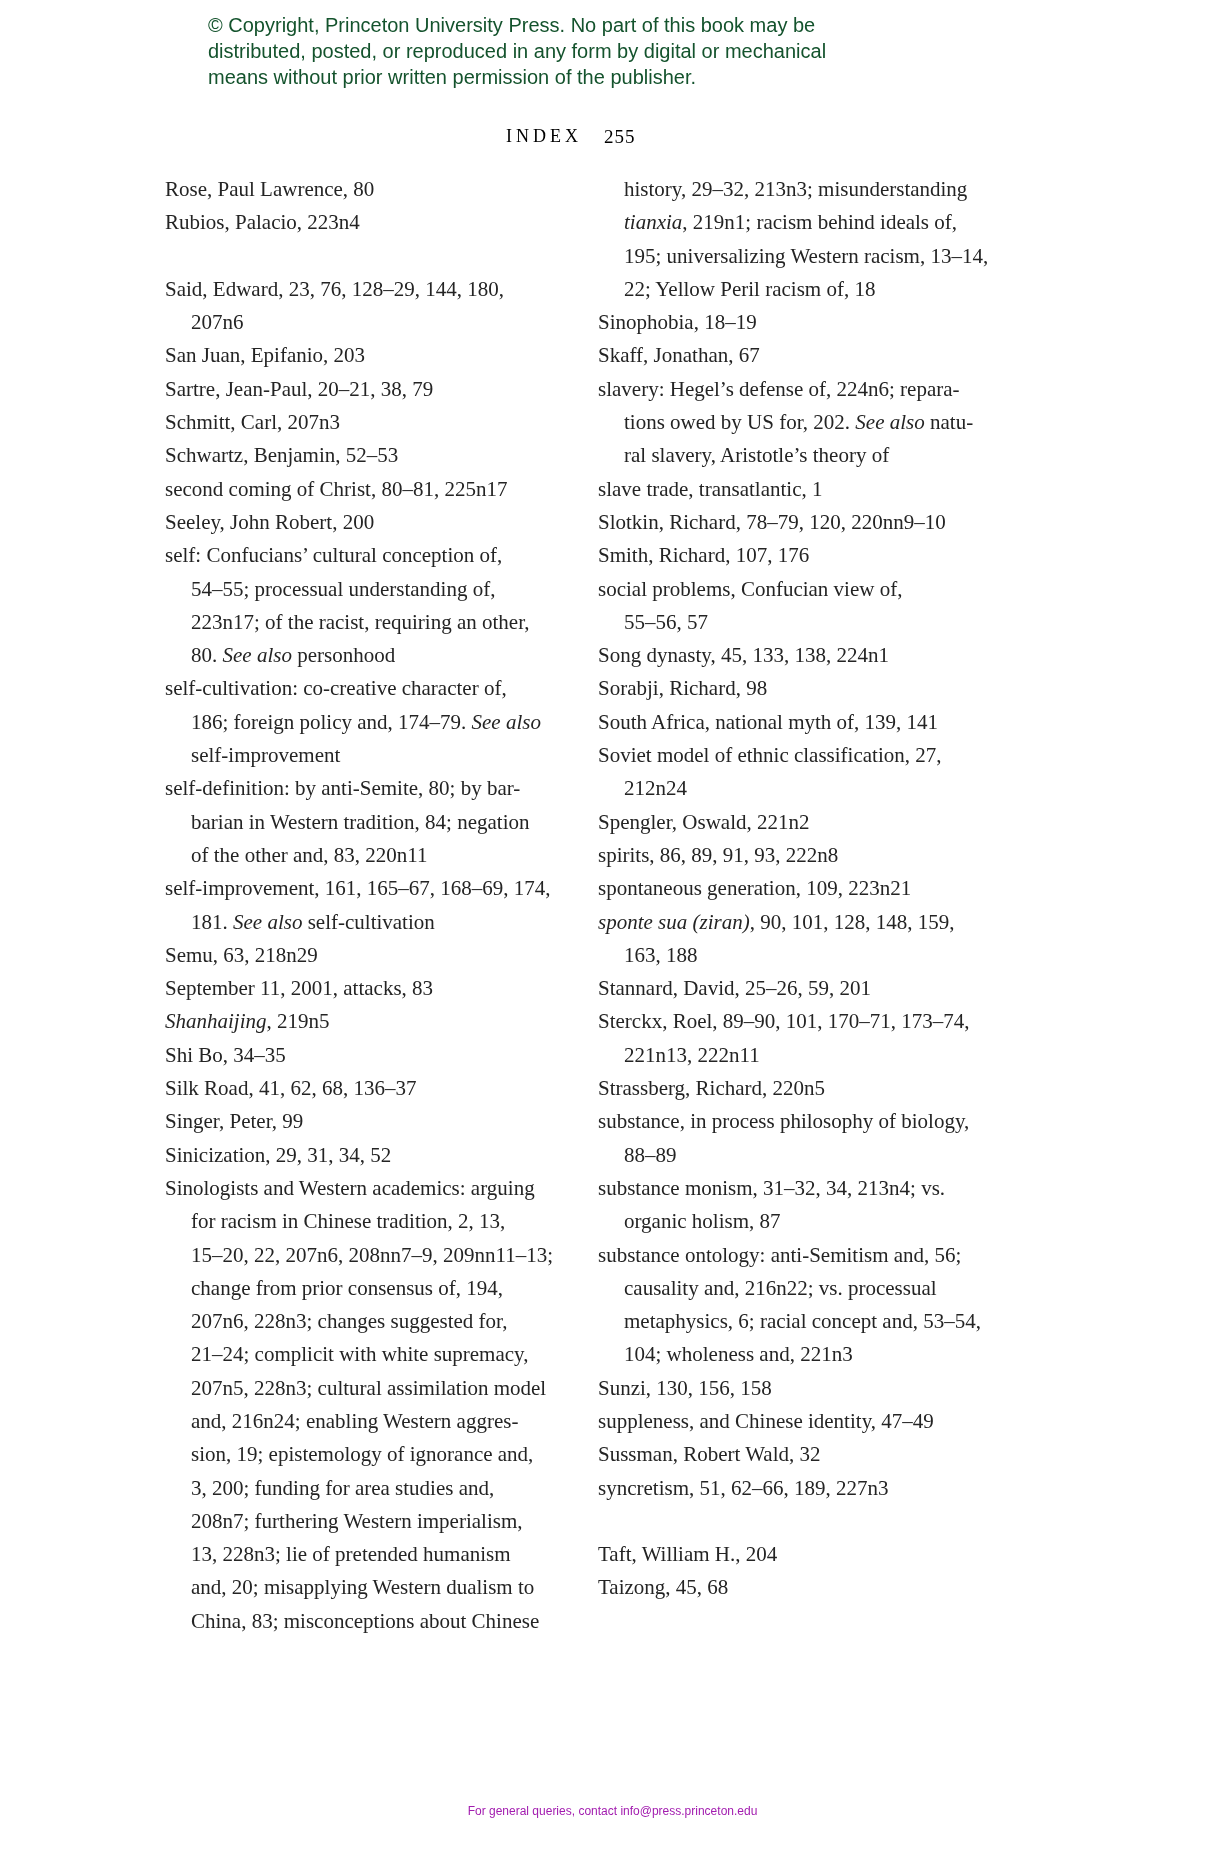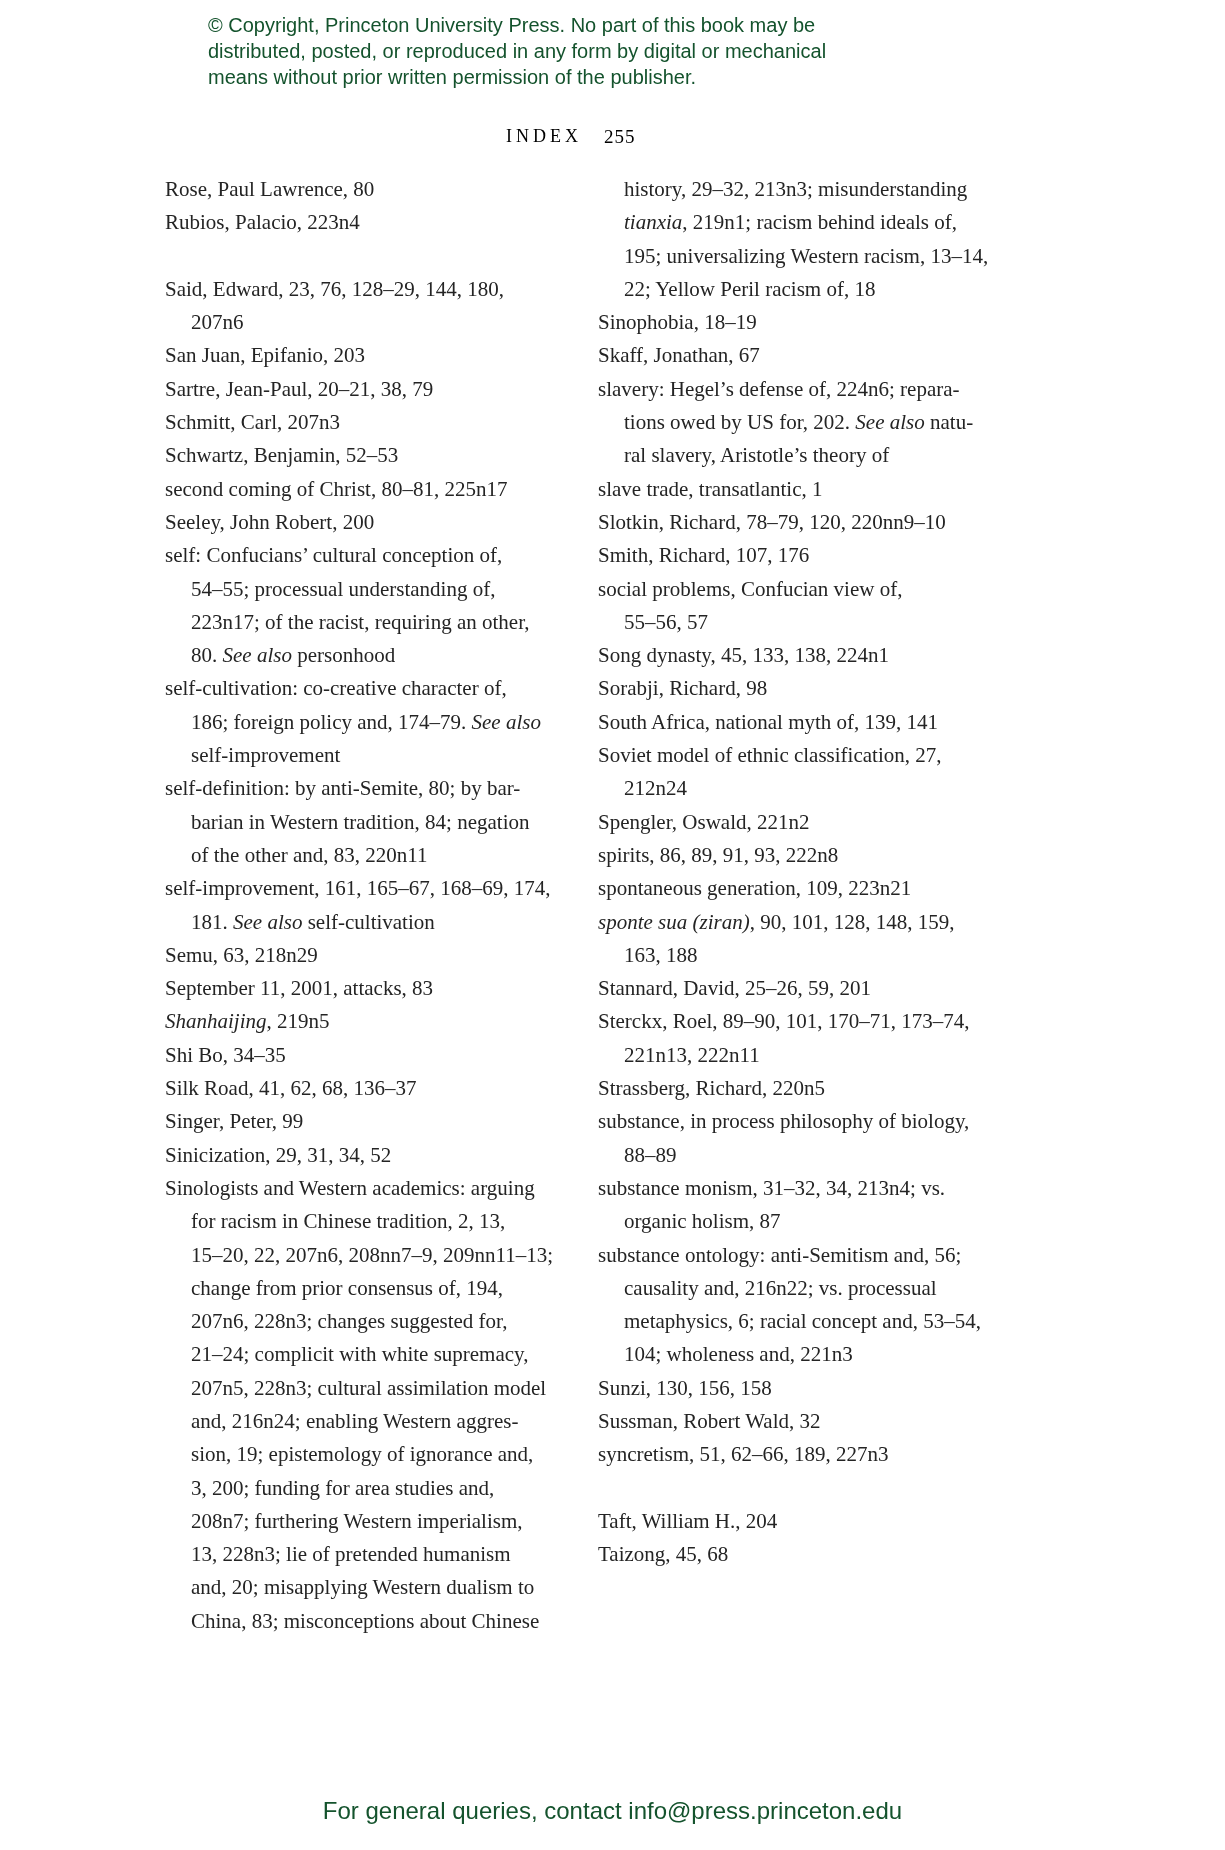--- a/index.html
+++ b/index.html
@@ -31,21 +31,21 @@
   }
   .col-left{left:165px;width:450px;}
   .col-right{left:598px;width:430px;}
   .index-line{height:33.3px;}
   .index-line.indent{padding-left:26px;}
   .index-line .it{font-style:italic;}
   .footer{
     position:absolute;left:0;top:1798px;width:100%;
     text-align:center;
     font-family:"Liberation Sans", sans-serif;
-    font-size:24px;line-height:26px;color:#14532d;
+    font-size:12px;line-height:26px;color:#a21caf;
   }
 </style>
 </head>
 <body>
 
 <div class="page">
 
   <div class="copyright">
     <div>© Copyright, Princeton University Press. No part of this book may be</div>
     <div>distributed, posted, or reproduced in any form by digital or mechanical</div>
@@ -134,20 +134,21 @@
       <div class="index-line"><span>Strassberg, Richard, 220n5</span></div>
       <div class="index-line"><span>substance, in process philosophy of biology,</span></div>
       <div class="index-line indent"><span>88–89</span></div>
       <div class="index-line"><span>substance monism, 31–32, 34, 213n4; vs.</span></div>
       <div class="index-line indent"><span>organic holism, 87</span></div>
       <div class="index-line"><span>substance ontology: anti-Semitism and, 56;</span></div>
       <div class="index-line indent"><span>causality and, 216n22; vs. processual</span></div>
       <div class="index-line indent"><span>metaphysics, 6; racial concept and, 53–54,</span></div>
       <div class="index-line indent"><span>104; wholeness and, 221n3</span></div>
       <div class="index-line"><span>Sunzi, 130, 156, 158</span></div>
+      <div class="index-line"><span>suppleness, and Chinese identity, 47–49</span></div>
       <div class="index-line"><span>Sussman, Robert Wald, 32</span></div>
       <div class="index-line"><span>syncretism, 51, 62–66, 189, 227n3</span></div>
       <div class="index-line"></div>
       <div class="index-line"><span>Taft, William H., 204</span></div>
       <div class="index-line"><span>Taizong, 45, 68</span></div>
     </div>
 
   <div class="footer">For general queries, contact info@press.princeton.edu</div>
 
 </div>

